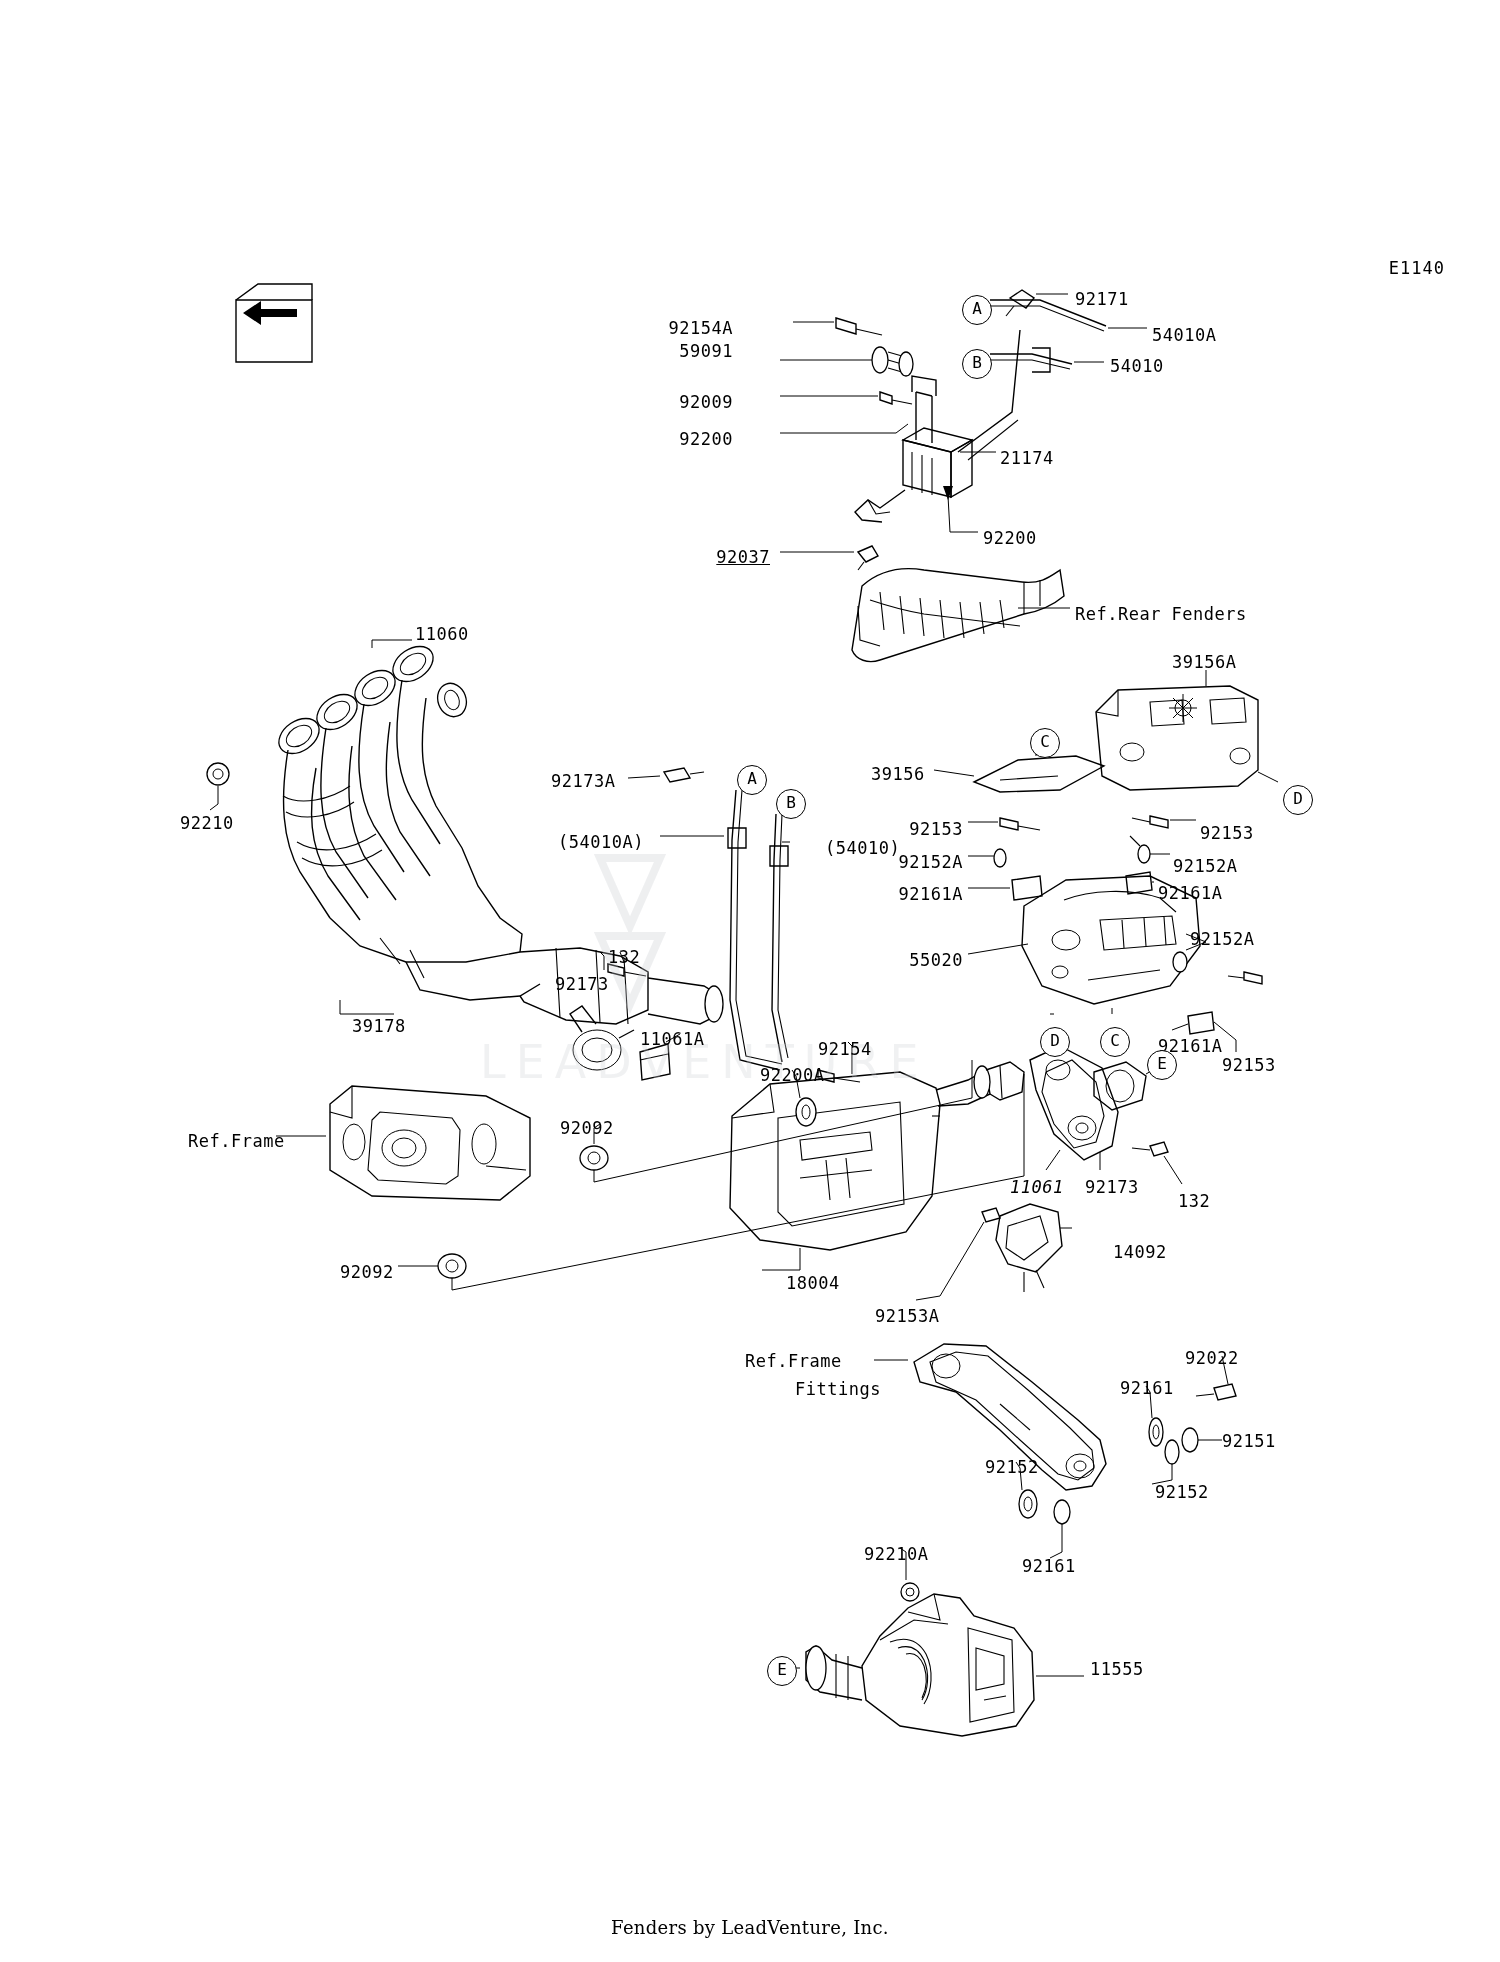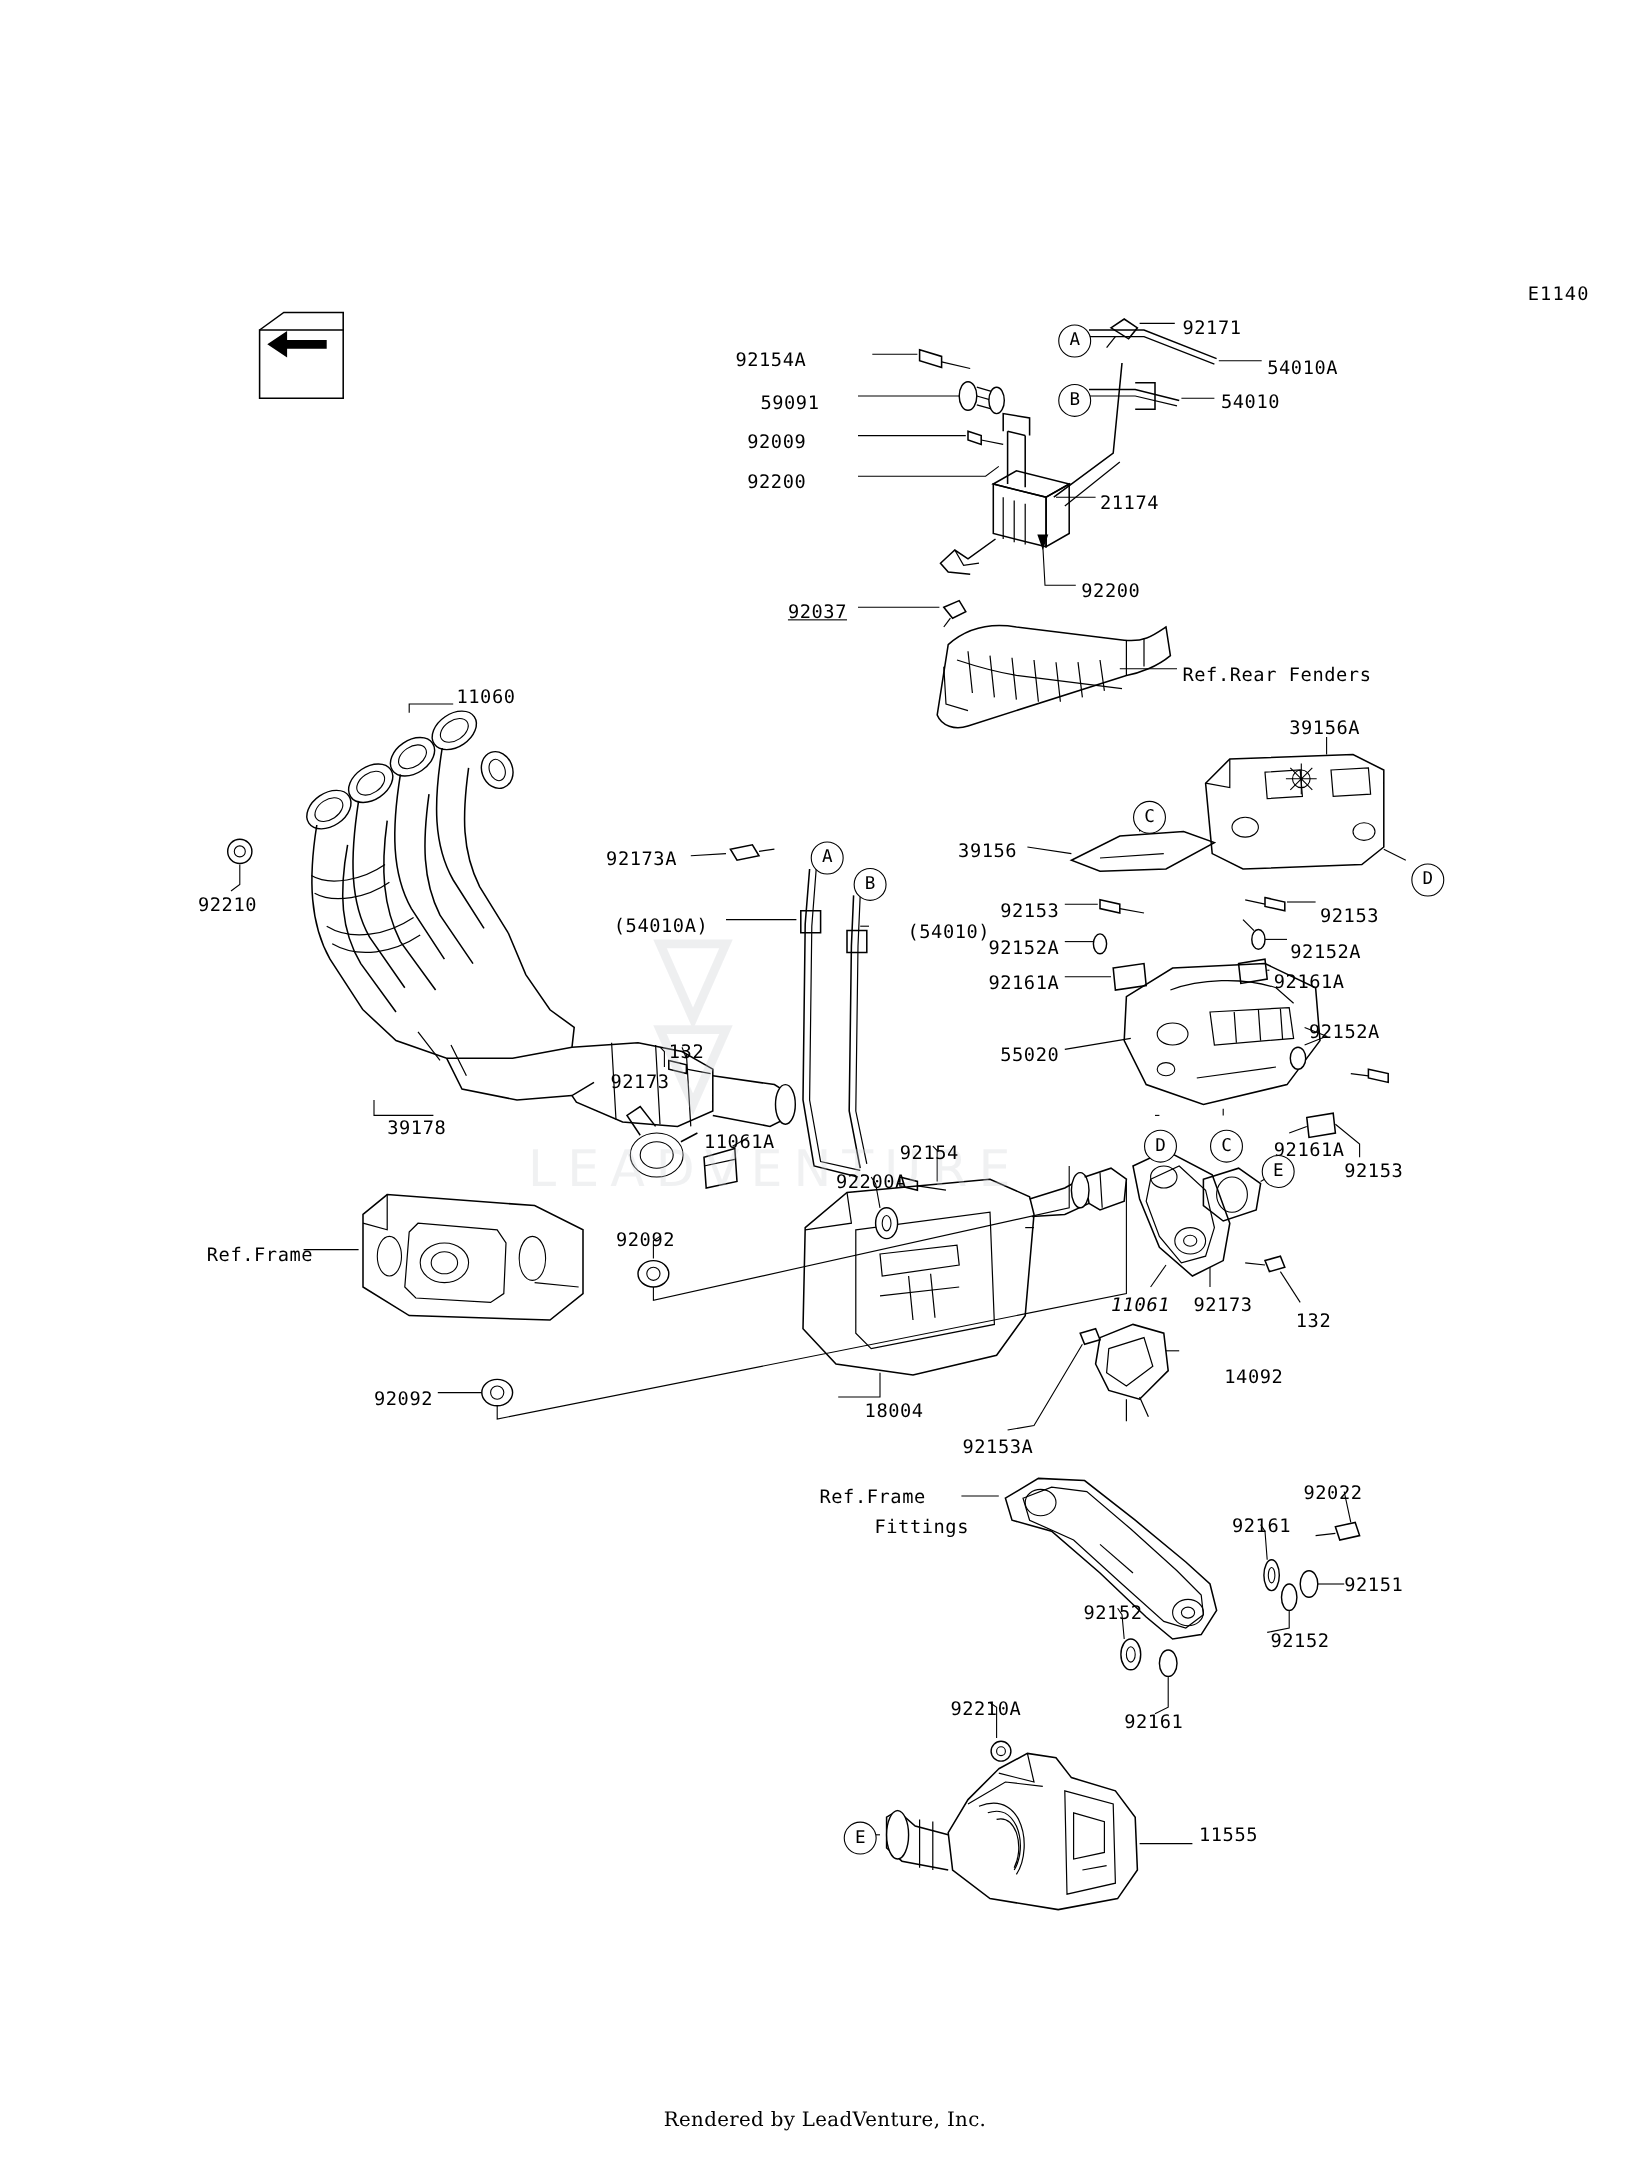--- a/index.html
+++ b/index.html
@@ -472,25 +472,25 @@
 
 <svg class="wm" viewBox="0 0 560 270">
   <g fill="none" stroke="#c9ccd1" stroke-width="8">
     <path d="M120 18 L180 18 L150 86 Z"></path>
     <path d="M120 96 L180 96 L150 164 Z"></path>
   </g>
   <text x="0" y="238" font-family="DejaVu Sans, sans-serif" font-size="46" fill="#cfd2d6" letter-spacing="10">LEADVENTURE</text>
 </svg>
 
 <div class="diagcode">E1140</div>
-<div class="footer">Rendered by LeadVenture, Inc.</div>
+<div class="footer">Fenders by LeadVenture, Inc.</div>
 
 <div id="labels">
     <div class="lbl r" style="left: 733px; top: 319px;">92154A</div>
-    <div class="lbl r" style="left: 733px; top: 358px; margin-left: 12px;">59091</div>
+    <div class="lbl r" style="left: 733px; top: 342px;">59091</div>
     <div class="lbl r" style="left: 733px; top: 393px;">92009</div>
     <div class="lbl r" style="left: 733px; top: 430px;">92200</div>
     <div class="lbl" style="left: 1075px; top: 290px;">92171</div>
     <div class="lbl" style="left: 1152px; top: 326px;">54010A</div>
     <div class="lbl" style="left: 1110px; top: 357px;">54010</div>
     <div class="lbl" style="left: 1000px; top: 449px;">21174</div>
     <div class="lbl" style="left: 983px; top: 529px;">92200</div>
     <div class="lbl r" style="left: 770px; top: 548px; text-decoration: underline;">92037</div>
     <div class="lbl" style="left: 1075px; top: 605px;">Ref.Rear Fenders</div>
     <div class="lbl" style="left: 415px; top: 625px;">11060</div>

